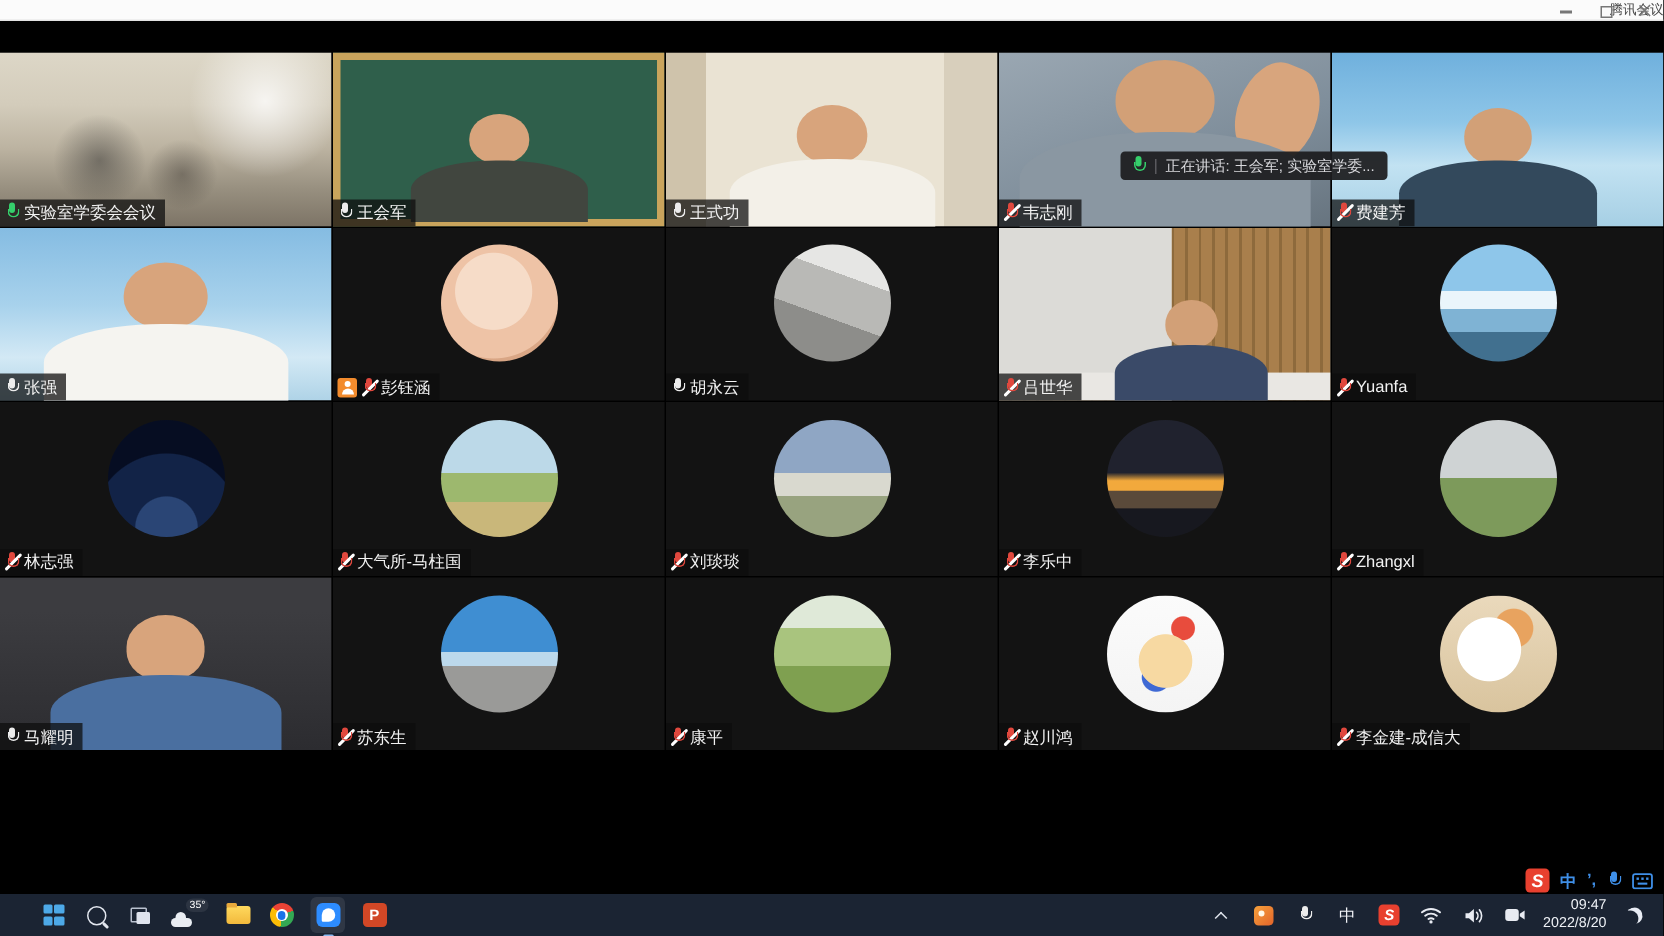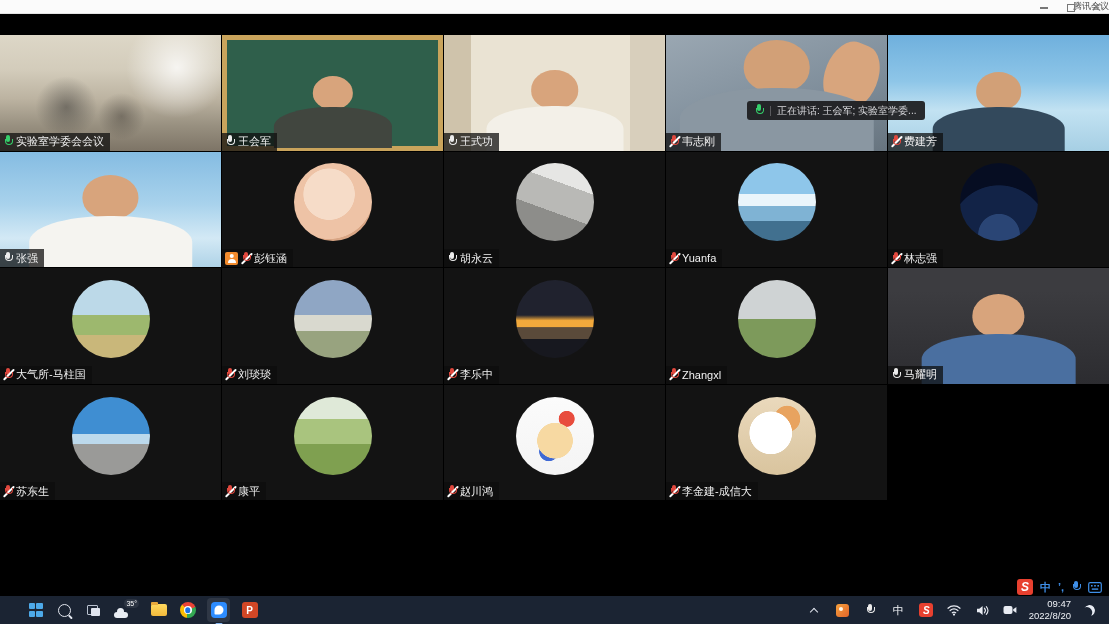--- a/index.html
+++ b/index.html
@@ -241,20 +241,31 @@
     <div class="feed dark">
       <div class="avatar av-statue"></div>
     </div>
     <div class="plate">
       <span class="mic on"></span>
       <span class="pname">胡永云</span>
     </div>
   </div>
 
 
+  <div class="tile">
+    <div class="feed bg-office">
+      <div class="person" style="--skin:#d2a077;--shirt:#3a4a68;--w:46%;--h:58%;left:58%"></div>
+    </div>
+    <div class="plate">
+      <span class="mic muted">
+          <i class="slash"></i>
+        </span>
+      <span class="pname">吕世华</span>
+    </div>
+  </div>
 
   <div class="tile">
     <div class="feed dark">
       <div class="avatar av-lake"></div>
     </div>
     <div class="plate">
       <span class="mic muted">
           <i class="slash"></i>
         </span>
       <span class="pname">Yuanfa</span>

